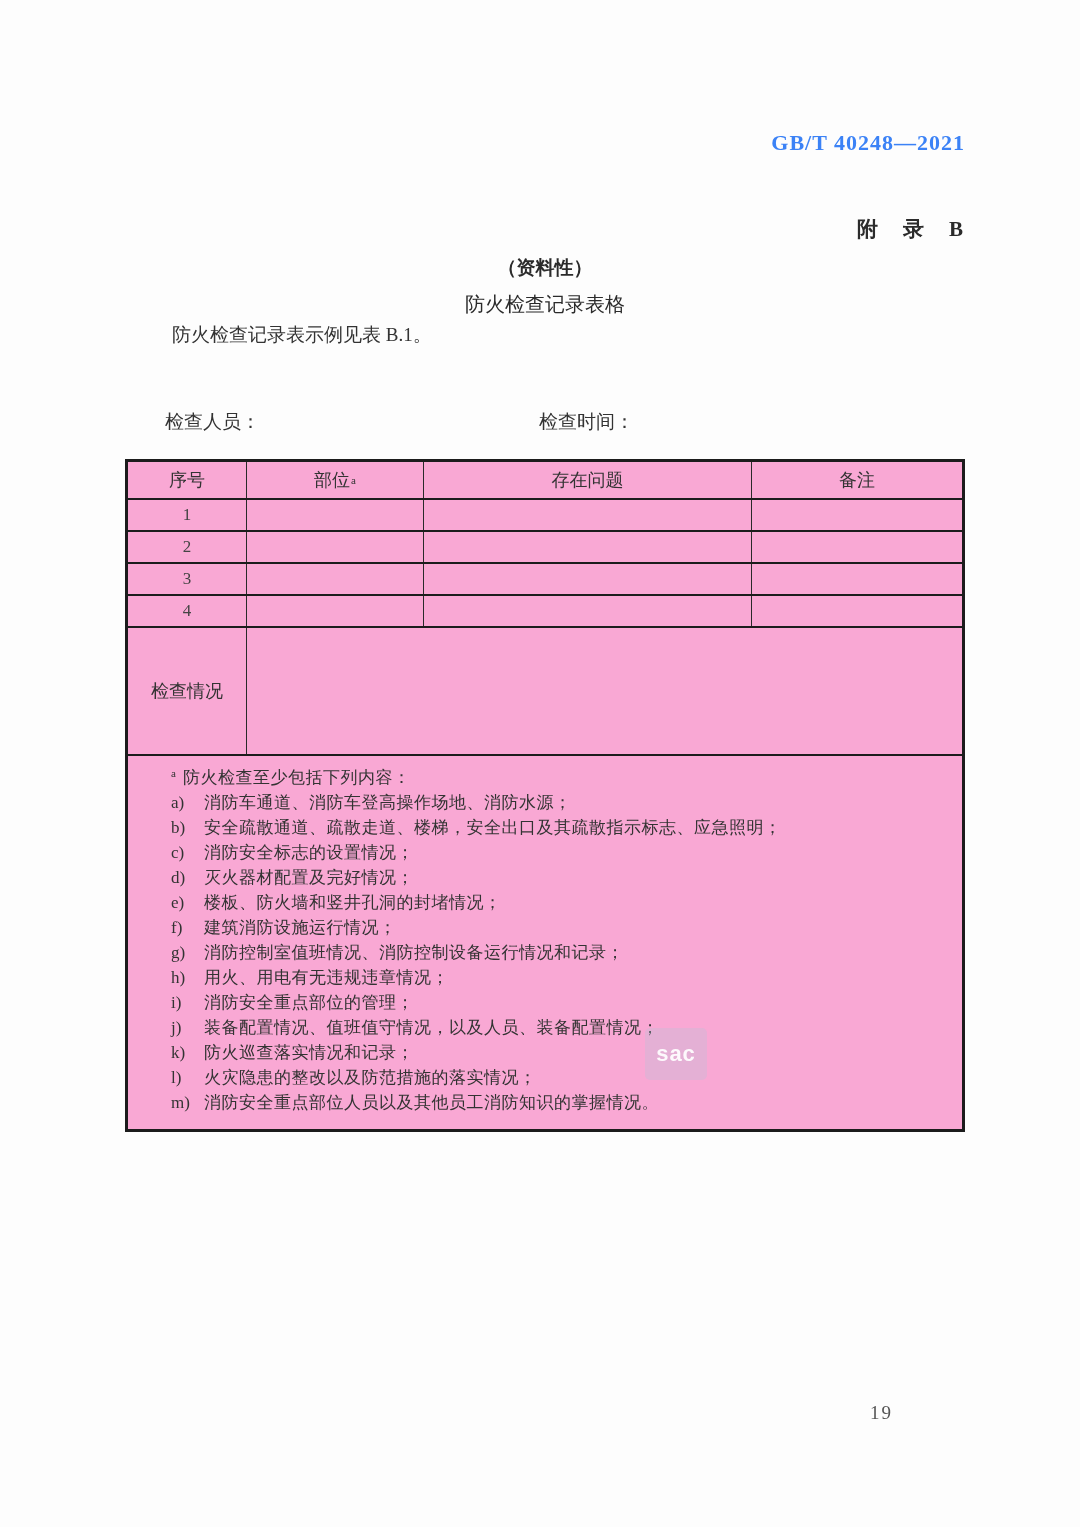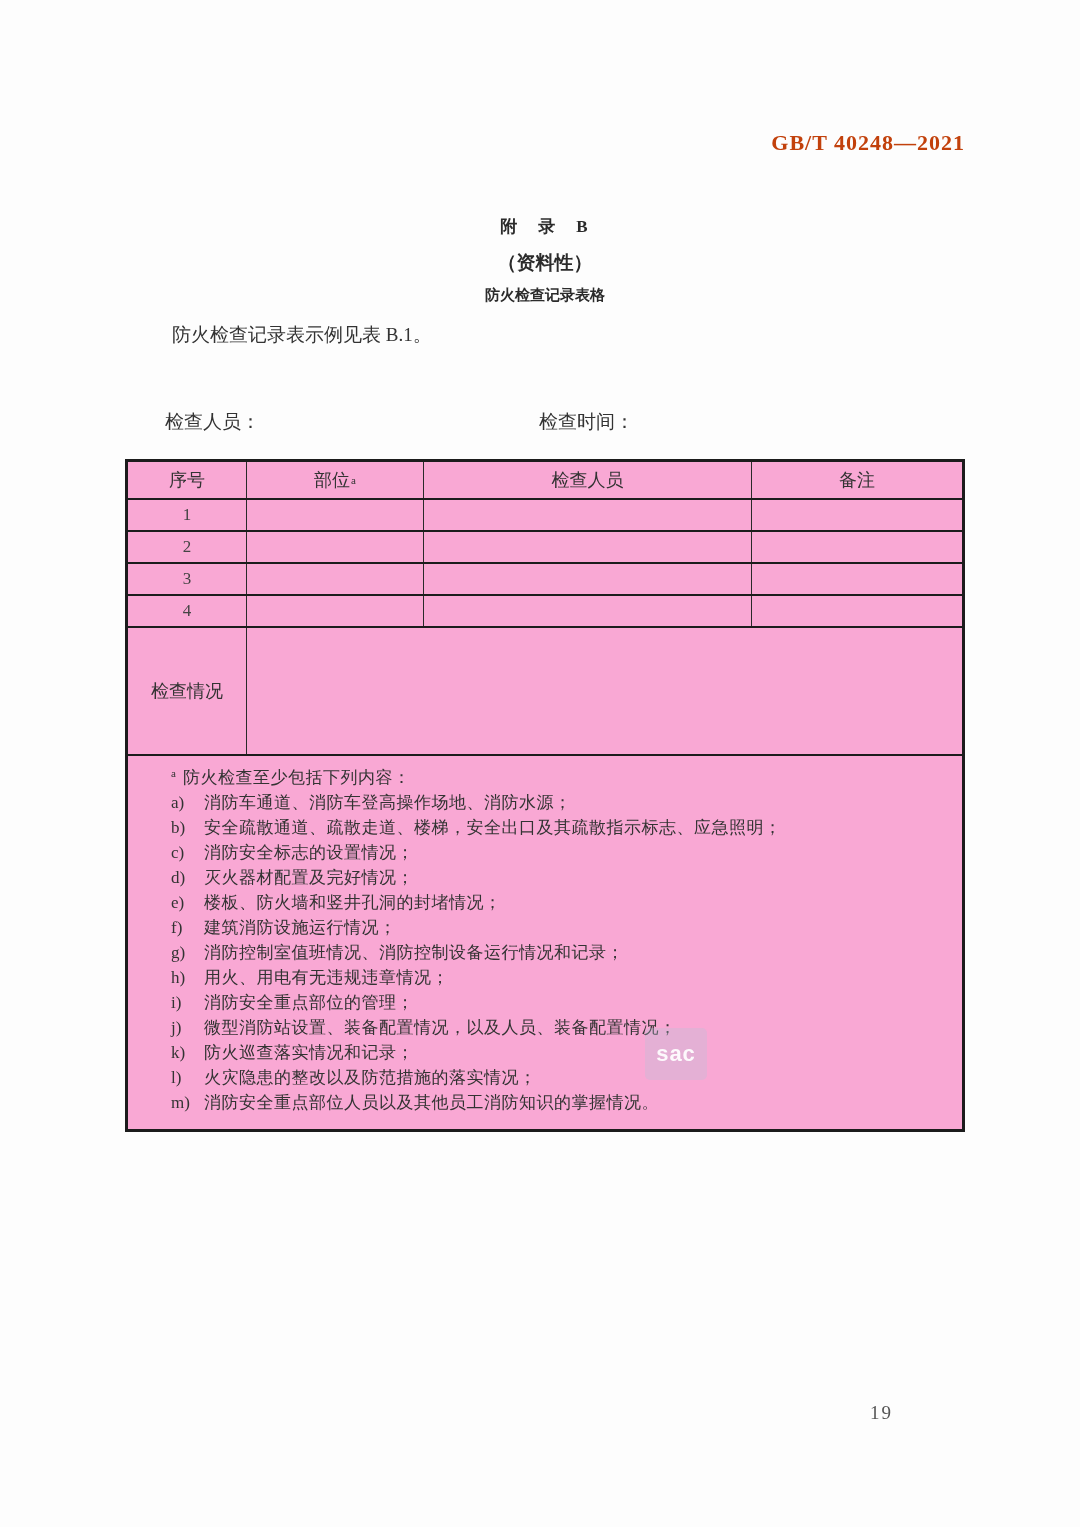--- a/index.html
+++ b/index.html
@@ -9,27 +9,27 @@
     position: relative;
     font-family: "Liberation Serif", "DejaVu Serif", serif;
     color: #2b2b2b;
     overflow: hidden;
   }
   .page { position: absolute; inset: 0; background: #fdfdfd; }
 
   .doc-code {
     position: absolute; top: 130px; right: 115px;
     font-size: 22px; font-weight: 600; letter-spacing: 1px;
-    color: #c2410c;
+    color: #3b82f6;
   }
 
   .title-block { position: absolute; top: 215px; left: 125px; width: 840px; text-align: center; }
-  .title-l1 { font-size: 17px; font-weight: 700; letter-spacing: 2px; }
+  .title-l1 { font-size: 21px; font-weight: 700; letter-spacing: 2px; text-align: right; }
   .title-l2 { font-size: 19px; font-weight: 700; margin-top: 12px; }
-  .title-l3 { font-size: 15px; font-weight: 700; margin-top: 10px; }
+  .title-l3 { font-size: 20px; font-weight: 400; margin-top: 10px; }
 
   .intro {
     position: absolute; top: 322px; left: 172px;
     font-size: 19px; color: #333;
   }
 
   .caption {
     position: absolute; top: 368px; left: 125px; width: 840px;
     text-align: center; font-size: 19px; font-weight: 700;
   }
@@ -109,21 +109,21 @@
   </div>
 
   <div class="b1-table">
 
     <div class="t-row hdr">
       <div class="t-cell">序号</div>
       <div class="t-cell">
           <span>部位</span>
           <sup class="sp">a</sup>
         </div>
-      <div class="t-cell">检查人员</div>
+      <div class="t-cell">存在问题</div>
       <div class="t-cell">备注</div>
     </div>
 
     <div class="t-row data">
       <div class="t-cell">1</div>
       <div class="t-cell"></div>
       <div class="t-cell"></div>
       <div class="t-cell"></div>
     </div>
     <div class="t-row data">
@@ -186,21 +186,21 @@
       <div class="fn-line">
           <span class="mk">h)</span>
           <span class="tx">用火、用电有无违规违章情况；</span>
         </div>
       <div class="fn-line">
           <span class="mk">i)</span>
           <span class="tx">消防安全重点部位的管理；</span>
         </div>
       <div class="fn-line">
           <span class="mk">j)</span>
-          <span class="tx">微型消防站设置、装备配置情况，以及人员、装备配置情况；</span>
+          <span class="tx">装备配置情况、值班值守情况，以及人员、装备配置情况；</span>
         </div>
       <div class="fn-line">
           <span class="mk">k)</span>
           <span class="tx">防火巡查落实情况和记录；</span>
         </div>
       <div class="fn-line">
           <span class="mk">l)</span>
           <span class="tx">火灾隐患的整改以及防范措施的落实情况；</span>
         </div>
       <div class="fn-line">

